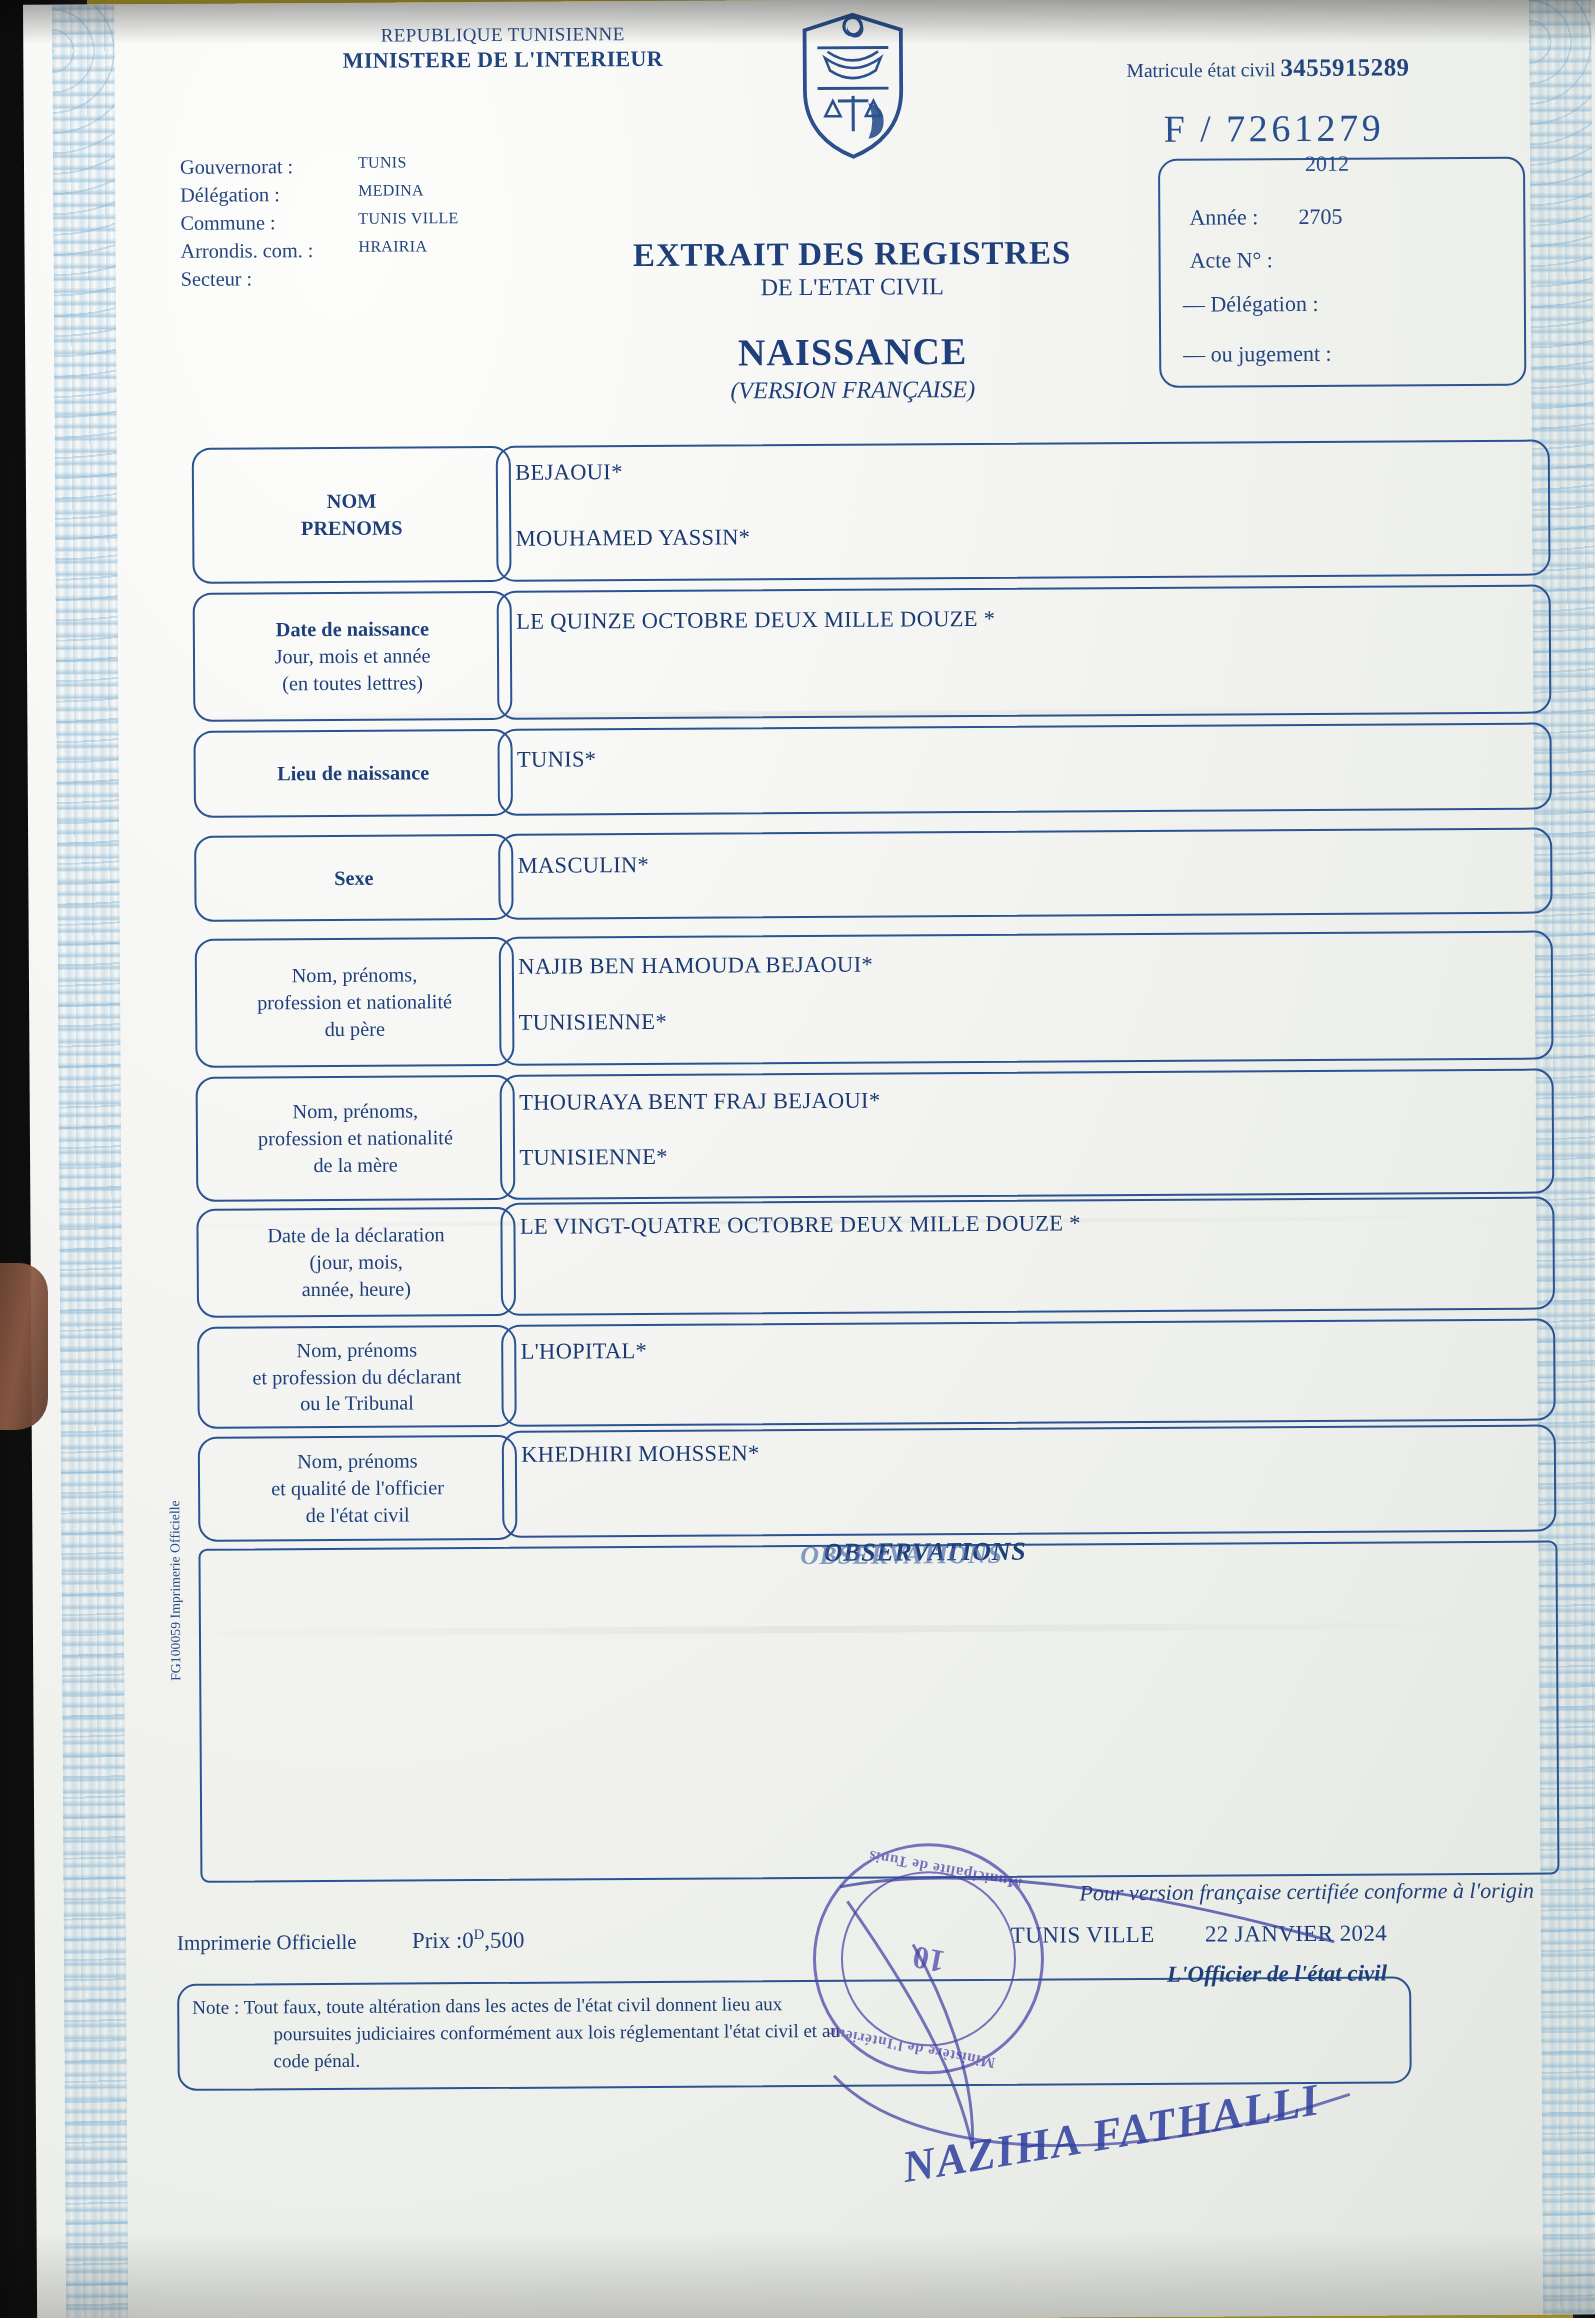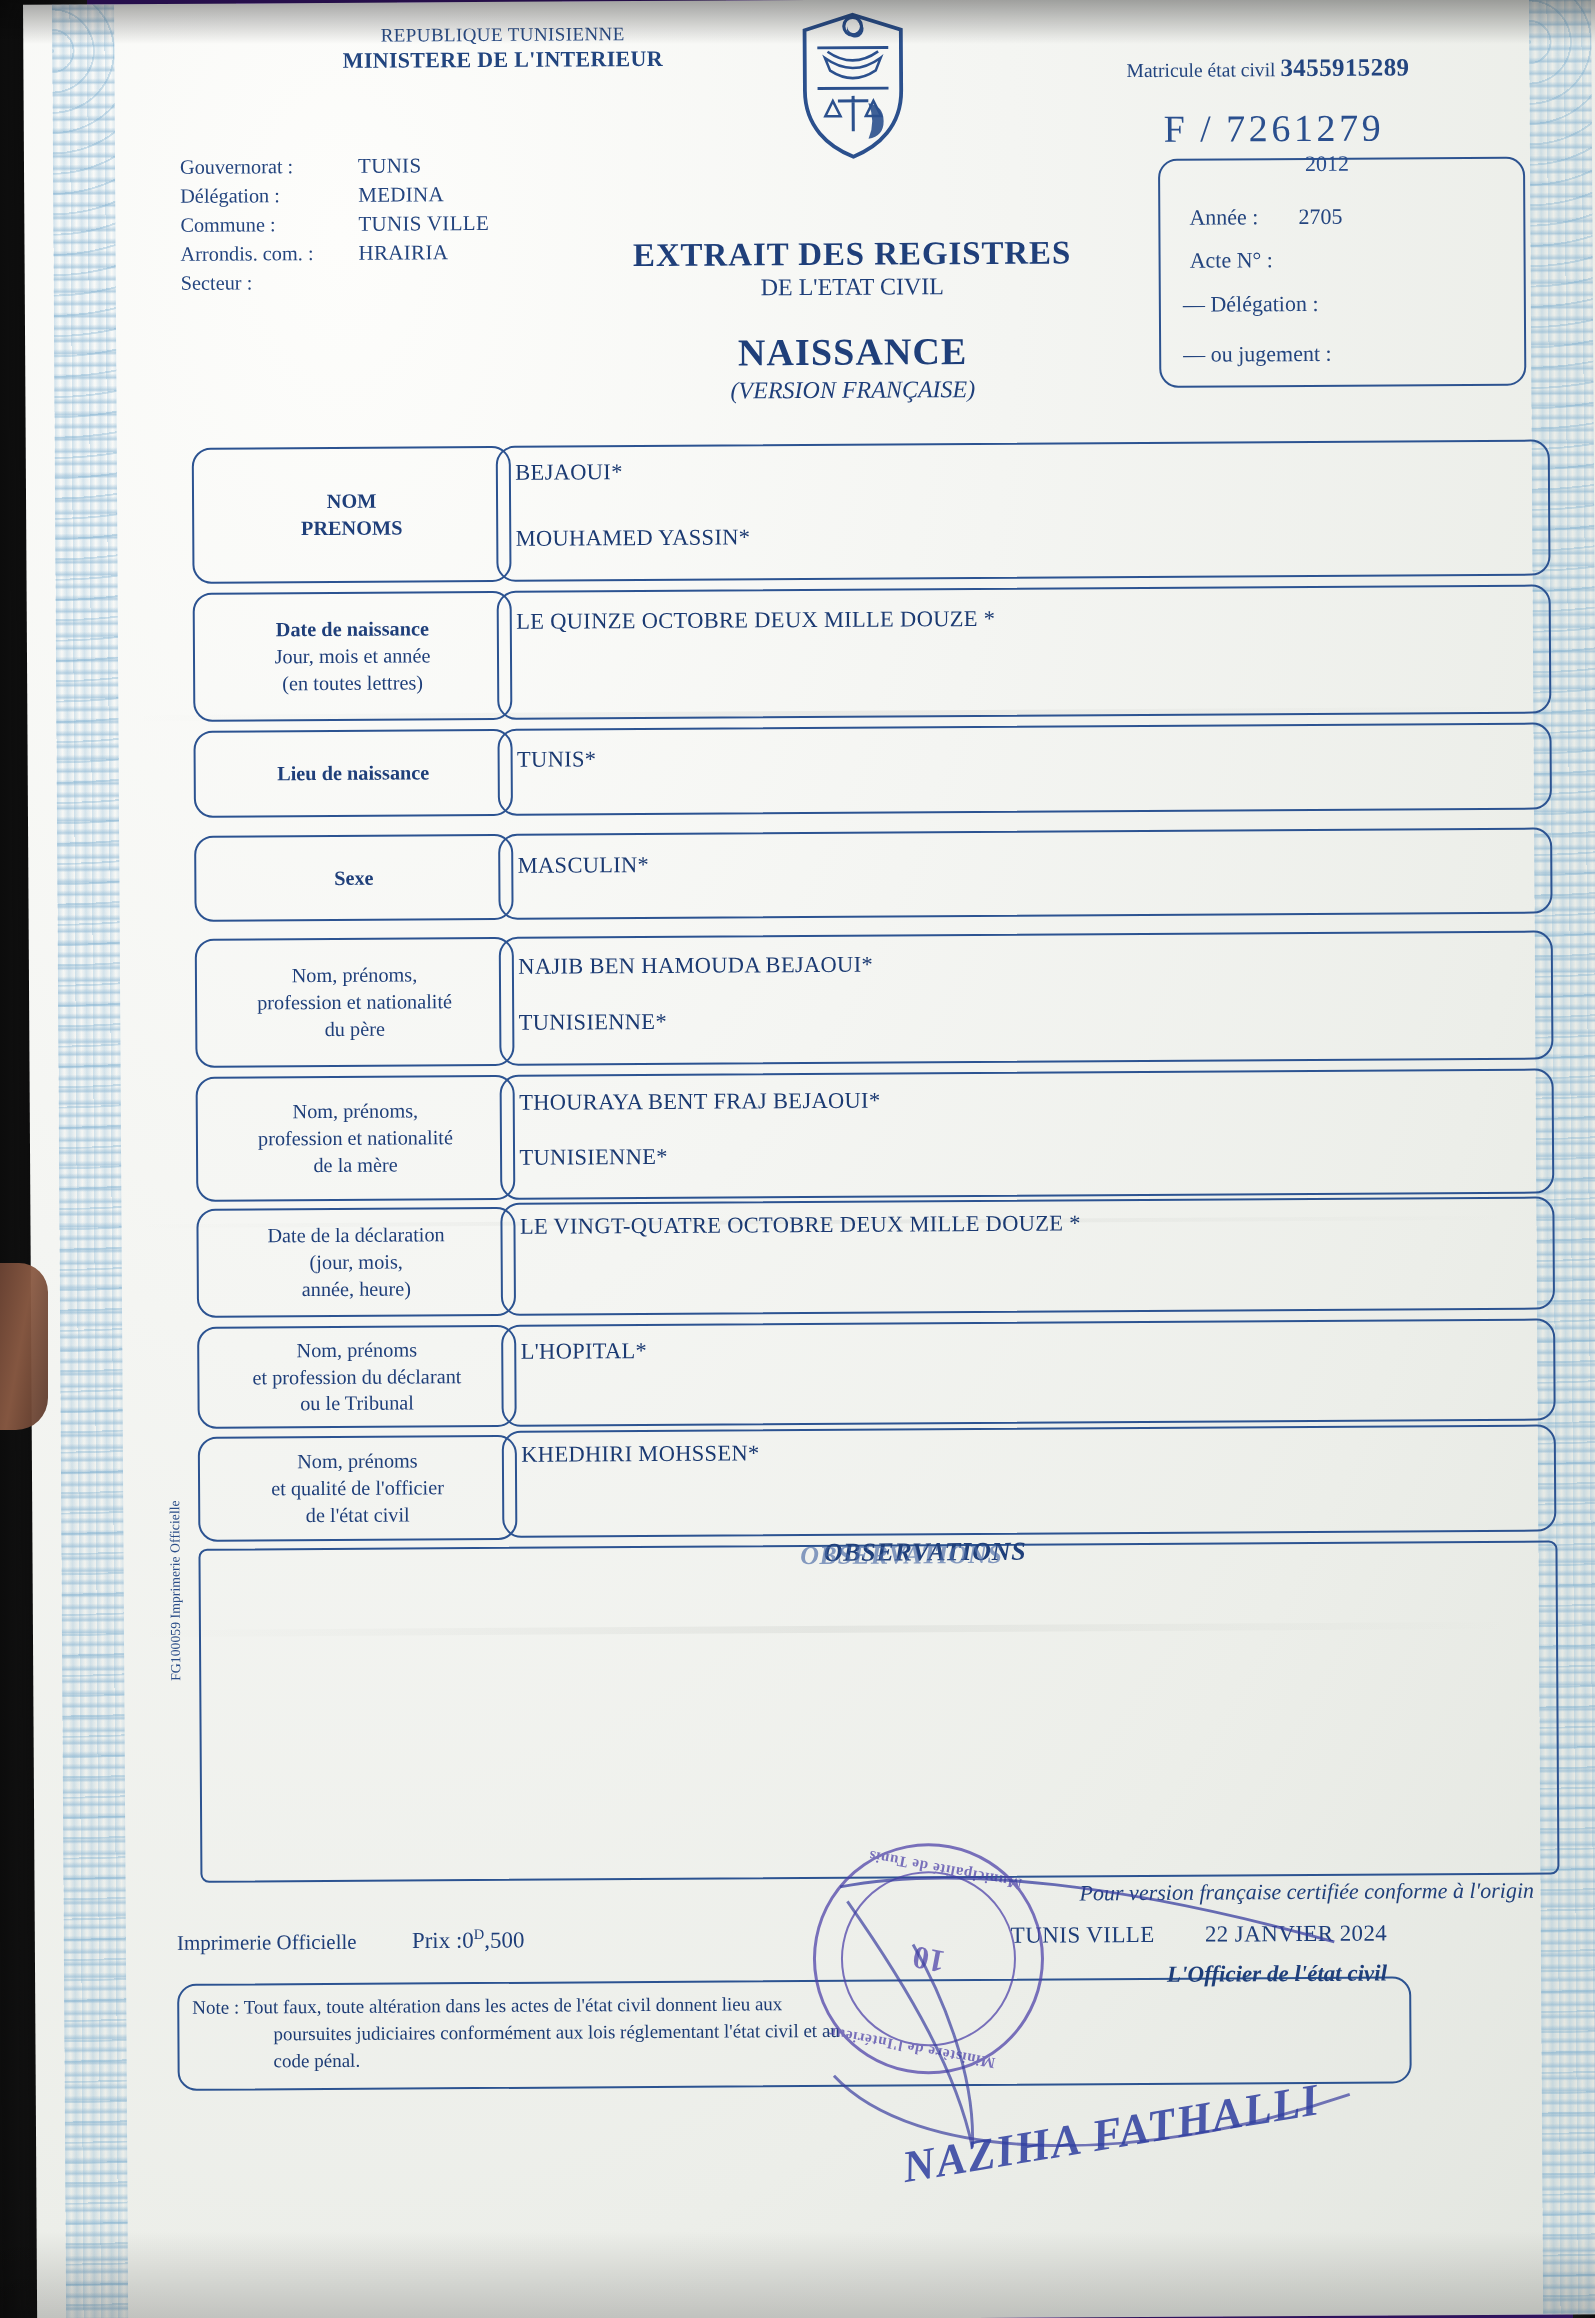--- a/index.html
+++ b/index.html
@@ -11,21 +11,21 @@
     width: 1596px;
     height: 2319px;
     overflow: hidden;
     font-family: "Liberation Serif", serif;
   }
 
   
   #photo {
     position: absolute;
     inset: 0;
-    background: #4c1d95;
+    background: #fde047;
   }
   
   .dark-left {
     position: absolute;
     left: 0; top: 0;
     width: 87px; height: 100%;
     background: linear-gradient(90deg,#0d0d0d 0%, #161616 55%, #2a2a2a 100%);
   }
   .dark-right {
     position: absolute;
@@ -101,21 +101,21 @@
   }
   #emblem svg { width:100%; height:100%; }
 
   
   #origin-block {
     position:absolute; left:156px; top:149px; width:552px;
     font-size:20.3px; line-height:1.38; color:#24457f;
   }
   #origin-block .row { display:flex; }
   #origin-block .lab { width:178px; }
-  #origin-block .val { font-size:21px; letter-spacing:0.3px; }
+  #origin-block .val { font-size:16px; letter-spacing:0.3px; }
 
   
   .t-extrait {
     position:absolute; left:501px; top:236px; width:653px; text-align:center;
     font-size:33px; font-weight:bold; letter-spacing:0.9px; color:#1f3f7a;
   }
   .t-etat {
     position:absolute; left:501px; top:274px; width:653px; text-align:center;
     font-size:24px; color:#1f3f7a;
   }

